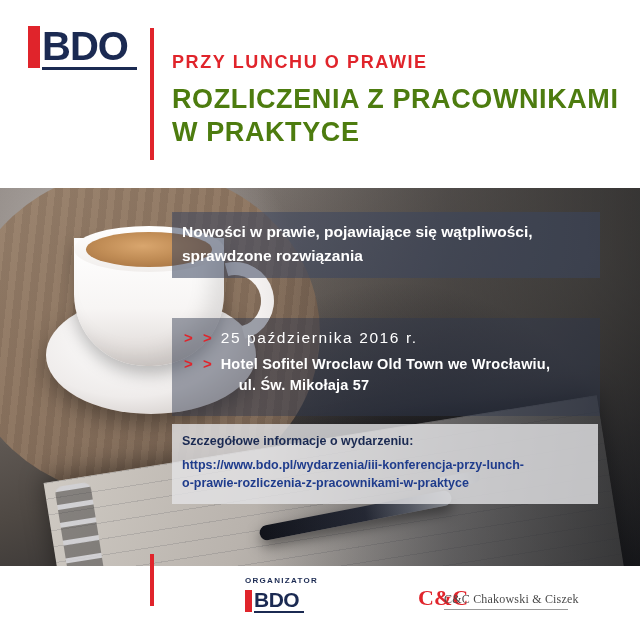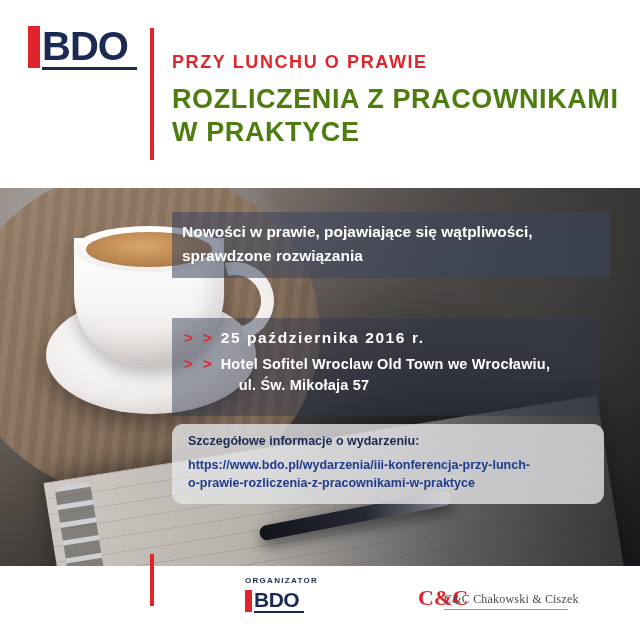--- a/index.html
+++ b/index.html
@@ -230,21 +230,21 @@
     inset: 0;
     background: linear-gradient(90deg, rgba(0,0,0,0) 40%, rgba(10,12,18,0.35) 70%, rgba(8,10,14,0.55) 100%);
   }
 
   
   .subtitle-box {
     position: absolute;
     left: 172px;
     top: 212px;
     width: 404px;
-    padding: 8px 24px 10px 10px;
+    padding: 8px 14px 10px 10px;
     background: rgba(59,70,94,0.55);
     color: #ffffff;
     font-size: 15.5px;
     font-weight: bold;
     line-height: 24px;
   }
 
   .details-box {
     position: absolute;
     left: 172px;
@@ -263,41 +263,40 @@
     color: #e0242b;
     font-weight: bold;
     font-size: 15px;
     letter-spacing: 3px;
     margin-right: 6px;
     white-space: nowrap;
     padding-top: 1px;
   }
   .detail-date {
     font-size: 15.5px;
-    font-weight: bold;
+    font-weight: normal;
     letter-spacing: 1.6px;
     color: #ffffff;
     line-height: 20px;
   }
   .detail-venue {
     font-size: 14.5px;
     font-weight: bold;
     color: #ffffff;
     line-height: 21px;
     letter-spacing: 0.2px;
   }
 
   .info-box {
     position: absolute;
     left: 172px;
     top: 424px;
     width: 404px;
-    padding: 10px 12px 12px 16px;
+    padding: 10px 12px 12px 10px;
     background: rgba(228,228,230,0.80);
-    border-radius: 11px;
   }
   .info-label {
     font-size: 12.5px;
     font-weight: bold;
     color: #1b2a52;
     margin-bottom: 8px;
   }
   .info-url {
     font-size: 12.5px;
     font-weight: bold;

